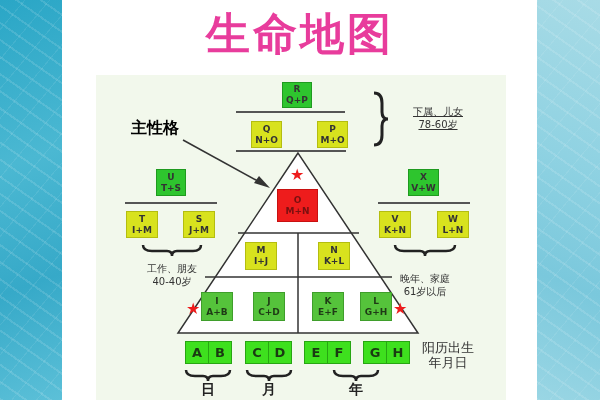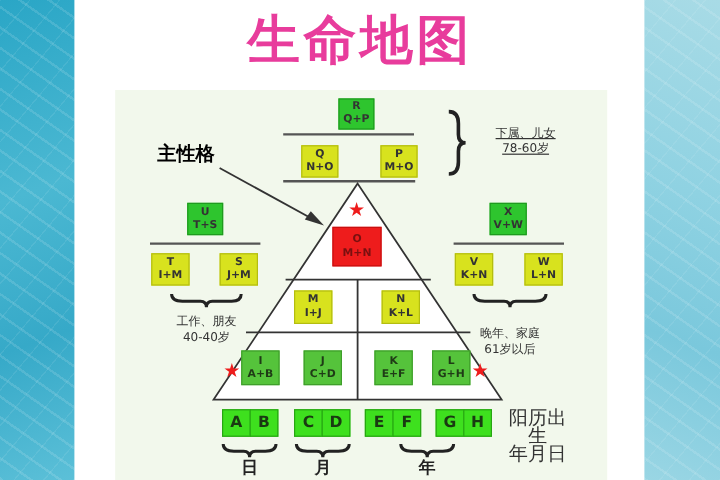--- a/index.html
+++ b/index.html
@@ -183,20 +183,20 @@
 
 <div class="birth-cell" style="left:185px; top:341px;">A</div>
 <div class="birth-cell" style="left:208px; top:341px;">B</div>
 <div class="birth-cell" style="left:245px; top:341px;">C</div>
 <div class="birth-cell" style="left:268px; top:341px;">D</div>
 <div class="birth-cell" style="left:304px; top:341px;">E</div>
 <div class="birth-cell" style="left:327px; top:341px;">F</div>
 <div class="birth-cell" style="left:363px; top:341px;">G</div>
 <div class="birth-cell" style="left:386px; top:341px;">H</div>
 
-<div class="label" style="left:417px; top:340px; width:62px; font-size:16px; line-height:15px;">
+<div class="label" style="left:417px; top:340px; width:62px; font-size:13px; line-height:15px;font-family:Liberation Serif, serif;">
   <div>阳历出生</div>
   <div>年月日</div>
 </div>
 
 <div class="bottom-label" style="left:201px; top:381px;">日</div>
 <div class="bottom-label" style="left:262px; top:381px;">月</div>
 <div class="bottom-label" style="left:349px; top:381px;">年</div>
 
 </body></html>

